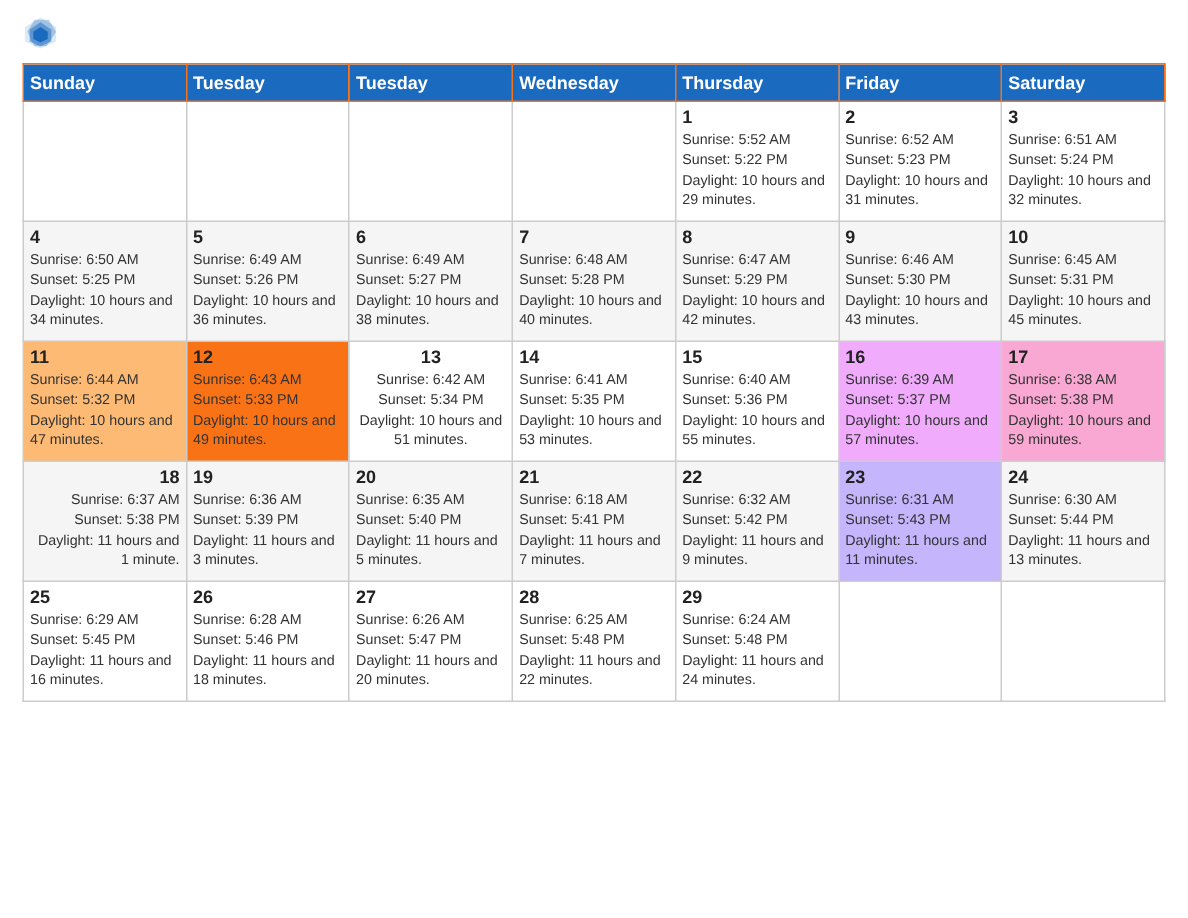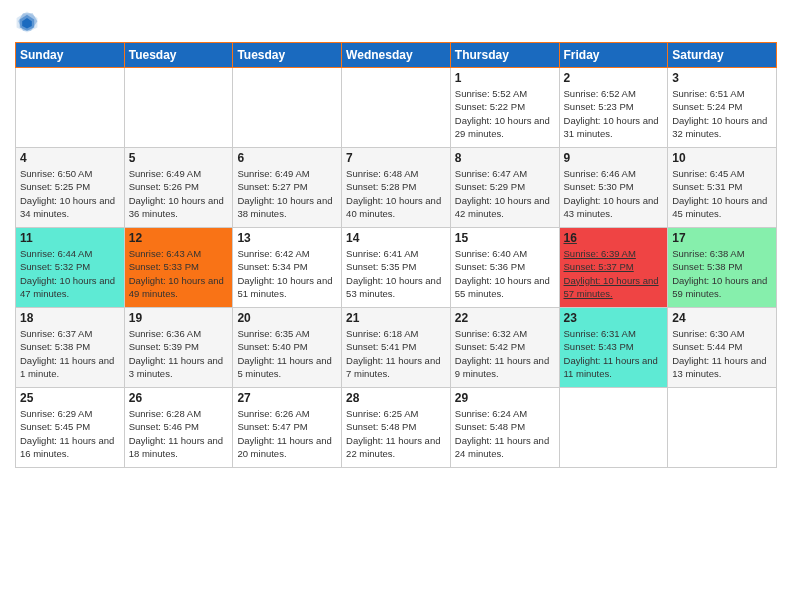--- a/index.html
+++ b/index.html
@@ -197,72 +197,72 @@
           </td>
           <td style="background-color: rgb(245, 245, 245);">
             <span class="day-number">10</span>
             <div class="day-info">Sunrise: 6:45 AM
 Sunset: 5:31 PM
 Daylight: 10 hours
 and 45 minutes.</div>
           </td>
         </tr>
         <tr>
-          <td style="background-color: #5eead4;">
+          <td style="background-color: #fdba74;">
             <span class="day-number">11</span>
             <div class="day-info">Sunrise: 6:44 AM
 Sunset: 5:32 PM
 Daylight: 10 hours
 and 47 minutes.</div>
           </td>
           <td style="background-color: #f97316;">
             <span class="day-number">12</span>
             <div class="day-info">Sunrise: 6:43 AM
 Sunset: 5:33 PM
 Daylight: 10 hours
 and 49 minutes.</div>
           </td>
-          <td style="background-color: rgb(255, 255, 255);">
+          <td style="background-color: rgb(255, 255, 255); text-align: center;">
             <span class="day-number">13</span>
             <div class="day-info">Sunrise: 6:42 AM
 Sunset: 5:34 PM
 Daylight: 10 hours
 and 51 minutes.</div>
           </td>
           <td style="background-color: rgb(255, 255, 255);">
             <span class="day-number">14</span>
             <div class="day-info">Sunrise: 6:41 AM
 Sunset: 5:35 PM
 Daylight: 10 hours
 and 53 minutes.</div>
           </td>
           <td style="background-color: rgb(255, 255, 255);">
             <span class="day-number">15</span>
             <div class="day-info">Sunrise: 6:40 AM
 Sunset: 5:36 PM
 Daylight: 10 hours
 and 55 minutes.</div>
           </td>
-          <td style="background-color: #ef4444; text-decoration: underline;">
+          <td style="background-color: #f0abfc;">
             <span class="day-number">16</span>
             <div class="day-info">Sunrise: 6:39 AM
 Sunset: 5:37 PM
 Daylight: 10 hours
 and 57 minutes.</div>
           </td>
-          <td style="background-color: #86efac; margin-top: 48px;">
+          <td style="background-color: #f9a8d4; margin-top: 48px;">
             <span class="day-number">17</span>
             <div class="day-info">Sunrise: 6:38 AM
 Sunset: 5:38 PM
 Daylight: 10 hours
 and 59 minutes.</div>
           </td>
         </tr>
         <tr>
-          <td style="background-color: rgb(245, 245, 245);">
+          <td style="background-color: rgb(245, 245, 245); text-align: right;">
             <span class="day-number">18</span>
             <div class="day-info">Sunrise: 6:37 AM
 Sunset: 5:38 PM
 Daylight: 11 hours
 and 1 minute.</div>
           </td>
           <td style="background-color: rgb(245, 245, 245); margin-left: 47px;">
             <span class="day-number">19</span>
             <div class="day-info">Sunrise: 6:36 AM
 Sunset: 5:39 PM
@@ -283,21 +283,21 @@
 Daylight: 11 hours
 and 7 minutes.</div>
           </td>
           <td style="background-color: rgb(245, 245, 245);">
             <span class="day-number">22</span>
             <div class="day-info">Sunrise: 6:32 AM
 Sunset: 5:42 PM
 Daylight: 11 hours
 and 9 minutes.</div>
           </td>
-          <td style="background-color: #5eead4;">
+          <td style="background-color: #c4b5fd;">
             <span class="day-number">23</span>
             <div class="day-info">Sunrise: 6:31 AM
 Sunset: 5:43 PM
 Daylight: 11 hours
 and 11 minutes.</div>
           </td>
           <td style="background-color: rgb(245, 245, 245);">
             <span class="day-number">24</span>
             <div class="day-info">Sunrise: 6:30 AM
 Sunset: 5:44 PM

